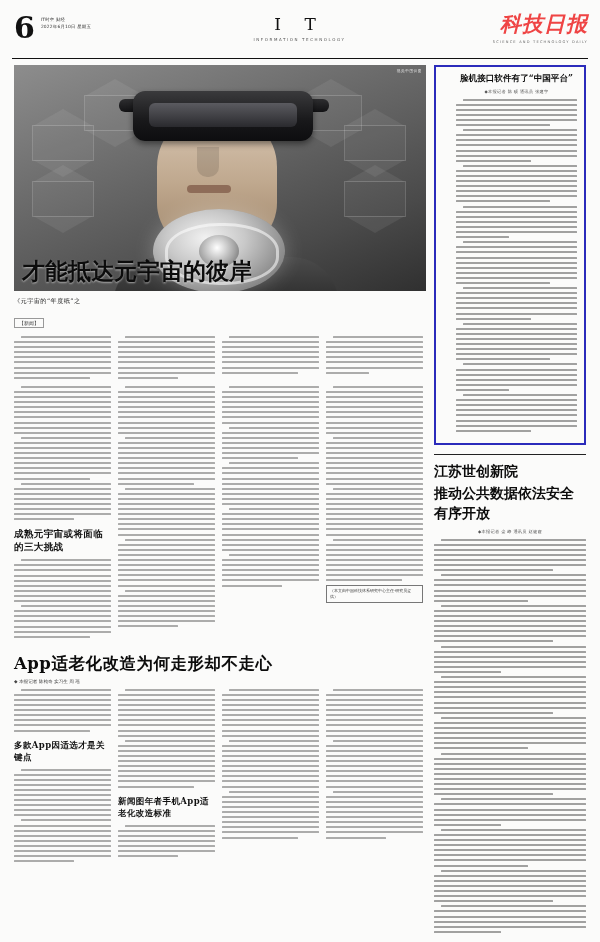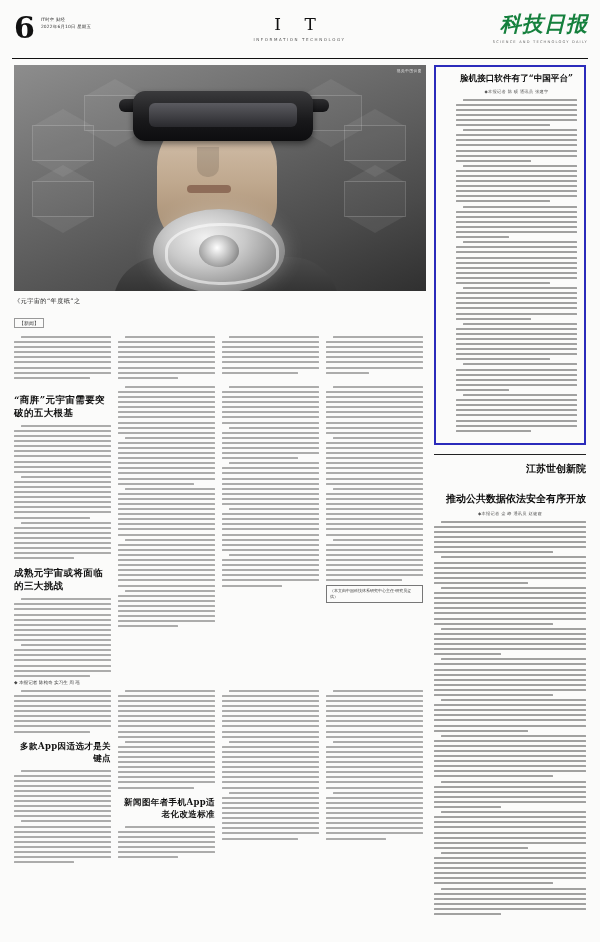--- a/index.html
+++ b/index.html
@@ -74,21 +74,21 @@
     right: 12px;
     top: 10px;
     text-align: right;
   }
   .paper-logo .cn {
     font-family: "DejaVu Serif", "Liberation Serif", serif;
     font-size: 21px;
     font-weight: bold;
     font-style: italic;
     letter-spacing: 1px;
-    color: #15803d;
+    color: #ef4444;
   }
   .paper-logo .en {
     font-size: 3.6px;
     letter-spacing: 1.2px;
     color: #666;
     margin-top: 2px;
   }
   .rule {
     height: 1px;
     background: #111;
@@ -262,21 +262,20 @@
   .subhead {
     font-family: "DejaVu Serif", "Liberation Serif", serif;
     font-weight: bold;
     font-size: 9.5px;
     color: #111;
     margin: 8px 0 5px 0;
     letter-spacing: .4px;
   }
   .subhead.small {
     font-size: 8.5px;
-    text-align: right;
   }
 
   
   .lines { display: block; }
   .lines i {
     display: block;
     height: 2px;
     background: #9a9a9a;
     margin-bottom: 3.1px;
     border-radius: .5px;
@@ -326,24 +325,24 @@
     letter-spacing: .3px;
   }
   .r-sep {
     height: 1px;
     background: #222;
     margin: 9px 0 7px 0;
   }
   .r-head2 {
     font-family: "DejaVu Serif", "Liberation Serif", serif;
     font-weight: bold;
-    font-size: 10px;
+    font-size: 14px;
     line-height: 1.4;
     color: #0c0c0c;
-    text-align: right;
+    text-align: left;
   }
   .boxed-note {
     border: 1px solid #777;
     font-size: 4px;
     color: #444;
     padding: 2px 3px;
     margin-top: 4px;
     line-height: 1.5;
   }
 </style>
@@ -395,20 +394,21 @@
           </div>
           <div class="neck"></div>
           <div class="shoulder"></div>
           <div class="orb">
             <div class="orb-ring"></div>
             <div class="orb-core"></div>
           </div>
         </div>
 
         <div class="headline-block">
+          <div class="headline">才能抵达元宇宙的彼岸</div>
         </div>
       </div>
 
       
       <div class="kicker">《元宇宙的“年度纸”之</div>
       <div class="byline">【新闻】</div>
 
       
       <div class="cols-4">
         <div class="col">
@@ -460,21 +460,20 @@
               <i></i>
               <i class="short2"></i>
           </span>
         </div>
       </div>
 
       
       <div class="cols-4">
 
         <div class="col">
-          <div class="subhead">“商脌”元宇宙需要突破的五大根基</div>
           <span class="lines">
             <i class="ind"></i>
               <i></i>
               <i></i>
               <i></i>
               <i></i>
               <i></i>
               <i></i>
               <i></i>
               <i></i>
@@ -658,20 +657,21 @@
               <i></i>
               <i></i>
               <i></i>
               <i class="short3"></i>
           </span>
           <div class="boxed-note">（本文由中国科技体系研究中心主任·研究员提供）</div>
         </div>
       </div>
 
       
+      <div class="app-title">App适老化改造为何走形却不走心</div>
       <div class="app-byline">◆ 本报记者  陈杶奇   实习生  周 瑶</div>
 
       <div class="cols-4">
         <div class="col">
           <span class="lines">
             <i class="ind"></i>
               <i></i>
               <i></i>
               <i></i>
               <i></i>
@@ -879,21 +879,21 @@
             <i></i>
             <i></i>
             <i></i>
             <i class="short"></i>
         </span>
       </div>
 
       <div class="r-sep"></div>
 
       <div class="r-head2">江苏世创新院</div>
-      <div class="r-head2" style="margin-top:16px;">推动公共数据依法安全有序开放</div>
+      <div class="r-head2" style="margin-top:3px;">推动公共数据依法安全有序开放</div>
       <div class="r-byline" style="margin-top:5px;">◆本报记者  金 峥    通讯员  赵健霞</div>
 
       <span class="lines dark">
         <i class="ind"></i>
           <i></i>
           <i></i>
           <i></i>
           <i></i>
           <i></i>
           <i class="short3"></i>

